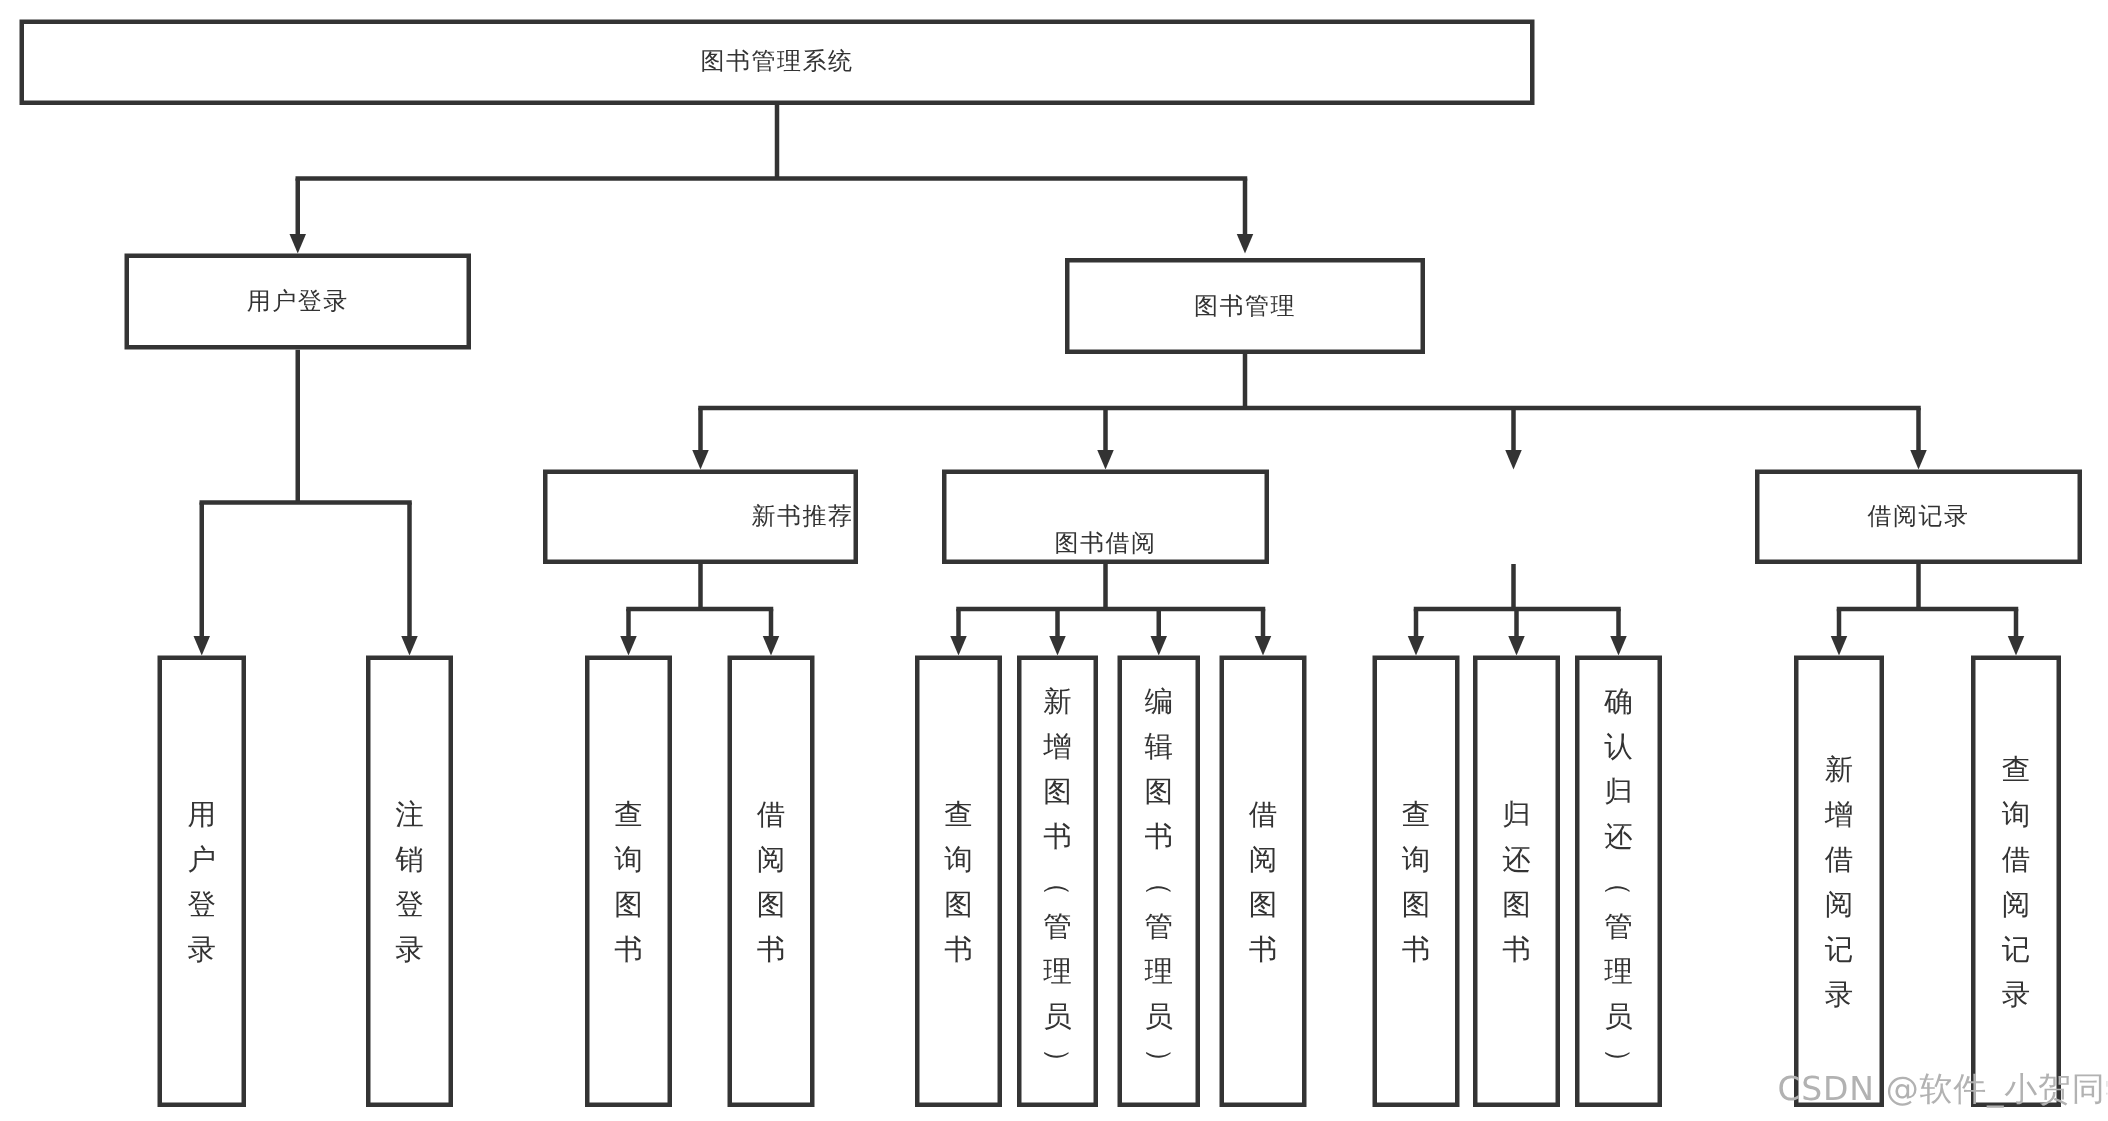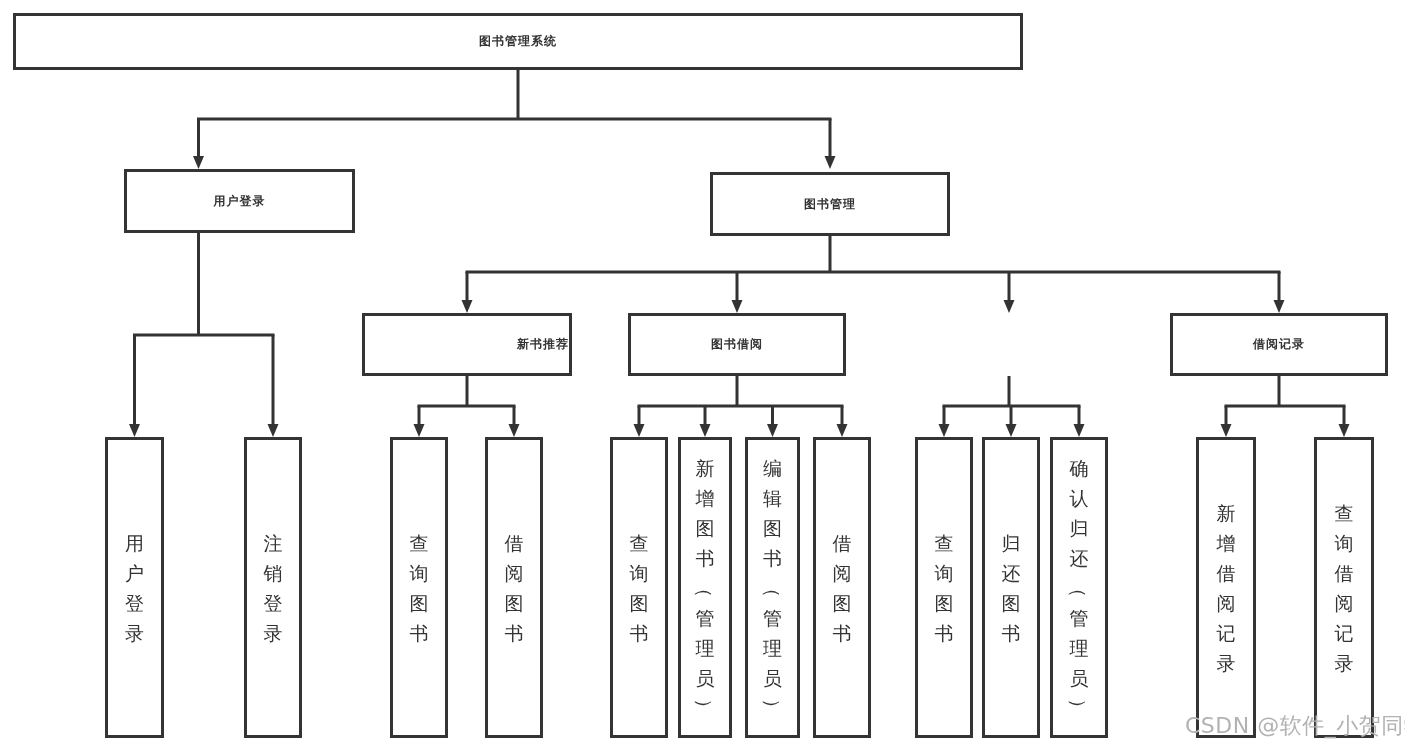--- a/index.html
+++ b/index.html
@@ -24,24 +24,23 @@
     box-sizing: border-box;
     border: 3px solid #343434;
     background: #ffffff;
     color: #333333;
     display: flex;
     align-items: center;
     justify-content: center;
     z-index: 2;
   }
   .hlabel {
-    font-size: 12px;
+    font-size: 16px;
     letter-spacing: 1px;
     white-space: nowrap;
-    font-weight: bold;
   }
   .vtext {
     display: flex;
     flex-direction: column;
     align-items: center;
     justify-content: center;
   }
   .vchar {
     display: flex;
     align-items: center;
@@ -120,31 +119,31 @@
       <path d="M 1226 406 V 426"></path>
       <polygon points="1220.5,424 1231.5,424 1226,437"></polygon>
       <path d="M 1344 406 V 426"></path>
       <polygon points="1338.5,424 1349.5,424 1344,437"></polygon>
     </svg>
 
   <div class="node" style="left:13px;top:13px;width:1010px;height:57px;">
     <span class="hlabel">图书管理系统</span>
   </div>
 
-  <div class="node" style="left:83px;top:169px;width:231px;height:64px;margin-left:41px;">
+  <div class="node" style="left:83px;top:169px;width:231px;height:64px;">
     <span class="hlabel">用户登录</span>
   </div>
   <div class="node" style="left:710px;top:172px;width:240px;height:64px;">
     <span class="hlabel">图书管理</span>
   </div>
 
   <div class="node" style="left:362px;top:313px;width:210px;height:63px;justify-content:flex-end;">
     <span class="hlabel">新书推荐</span>
   </div>
-  <div class="node" style="left:628px;top:313px;width:218px;height:63px;">
+  <div class="node" style="left:628px;top:313px;width:218px;height:63px;align-items:flex-end;">
     <span class="hlabel">图书借阅</span>
   </div>
   <div class="node" style="left:1170px;top:313px;width:218px;height:63px;">
     <span class="hlabel">借阅记录</span>
   </div>
 
   <div class="node" style="left:105px;top:437px;width:59px;height:301px;">
     <div class="vtext">
         <span class="vchar">用</span>
         <span class="vchar">户</span>

